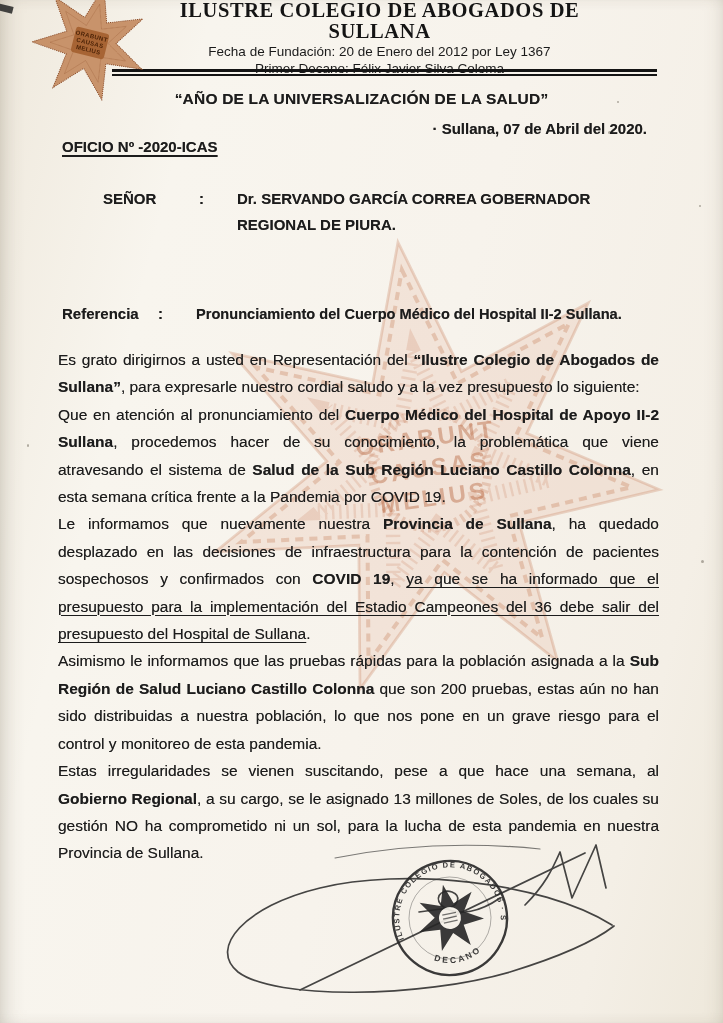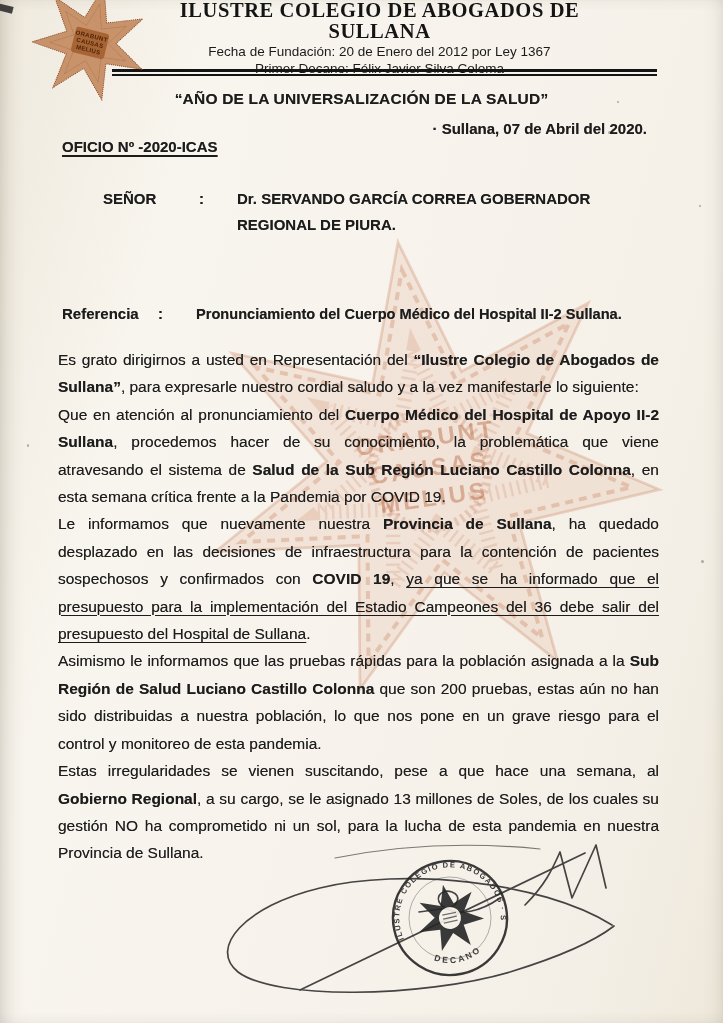--- a/index.html
+++ b/index.html
@@ -112,21 +112,21 @@
   </div>
 
 
   <div class="abs row reference scan-text">
     <span>Referencia</span>
     <span>:</span>
     <span class="val">Pronunciamiento del Cuerpo Médico del Hospital II-2 Sullana.</span>
   </div>
 
   <div class="abs letter-body scan-text">
-      <p class="para"><span>Es grato dirigirnos a usted en Representación del </span><span class="b">“Ilustre Colegio de Abogados de Sullana”</span><span>, para expresarle nuestro cordial saludo y a la vez manifestarle lo siguiente:</span></p>
+      <p class="para"><span>Es grato dirigirnos a usted en Representación del </span><span class="b">“Ilustre Colegio de Abogados de Sullana”</span><span>, para expresarle nuestro cordial saludo y a la vez presupuesto lo siguiente:</span></p>
       <p class="para"><span>Que en atención al pronunciamiento del </span><span class="b">Cuerpo Médico del Hospital de Apoyo II-2 Sullana</span><span>, procedemos hacer de su conocimiento, la problemática que viene atravesando el sistema de </span><span class="b">Salud de la Sub Región Luciano Castillo Colonna</span><span>, en esta semana crítica frente a la  Pandemia por COVID 19.</span></p>
       <p class="para"><span>Le informamos que nuevamente nuestra </span><span class="b">Provincia de Sullana</span><span>, ha quedado desplazado en las decisiones de infraestructura para la contención de pacientes sospechosos y confirmados con </span><span class="b">COVID 19</span><span>, </span><span class="u">ya que se ha informado que el presupuesto para la implementación del Estadio Campeones del 36 debe salir del presupuesto del Hospital de Sullana</span><span>.</span></p>
       <p class="para"><span>Asimismo le informamos que las pruebas rápidas para la población asignada a la </span><span class="b">Sub Región de Salud Luciano Castillo Colonna</span><span> que son 200 pruebas, estas aún no han sido distribuidas a nuestra población, lo que nos pone en un grave riesgo para el control y monitoreo de esta pandemia.</span></p>
       <p class="para tight"><span>Estas irregularidades se vienen suscitando, pese a que hace una semana, al </span><span class="b">Gobierno Regional</span><span>, a su cargo, se le asignado 13 millones de Soles, de los cuales su gestión NO ha comprometido ni un sol, para la lucha de esta pandemia en nuestra Provincia de Sullana.</span></p>
     </div>
 
   <svg class="abs signature" width="420" height="195" viewBox="0 0 420 195">
     <g fill="none" stroke="#1f1f1f" stroke-width="1.7" stroke-linecap="round" stroke-linejoin="round" opacity="0.82">
       <path d="M 407 100 C 335 55 195 43 115 63 C 40 81 3 123 33 147 C 70 175 215 173 305 147 C 357 131 391 115 409 101"></path>
       <path d="M 95 165 L 380 28"></path>

